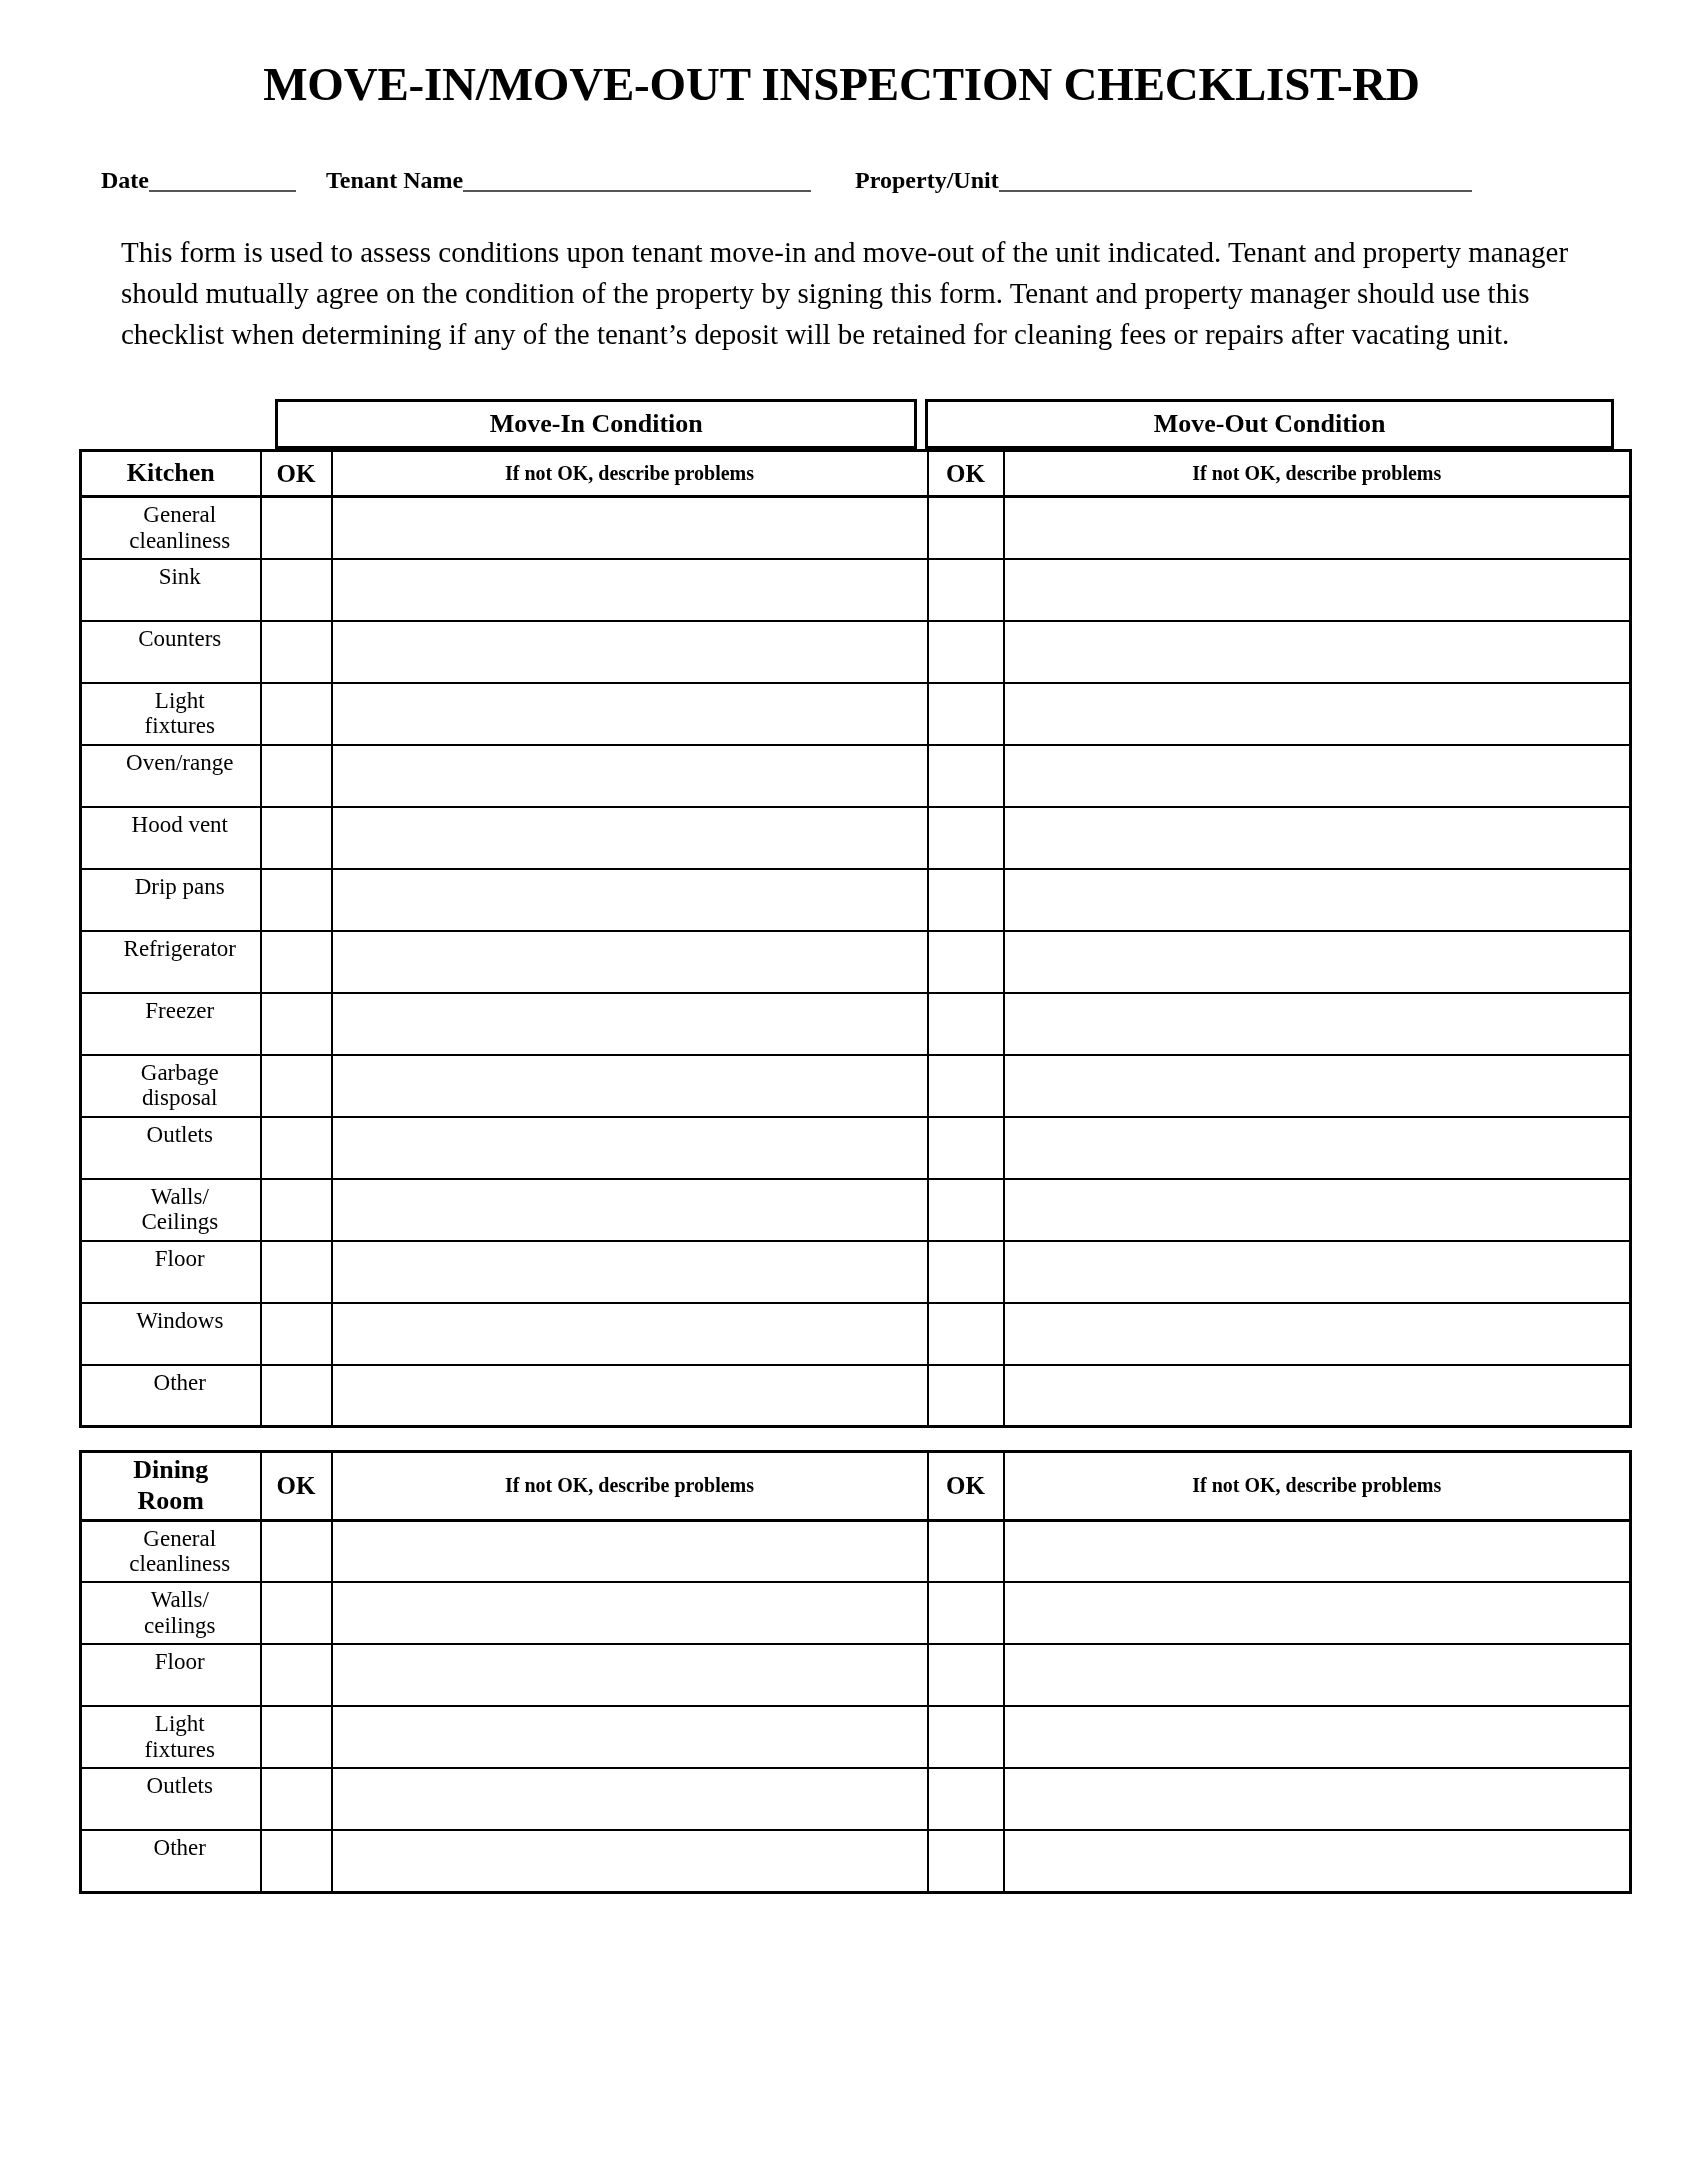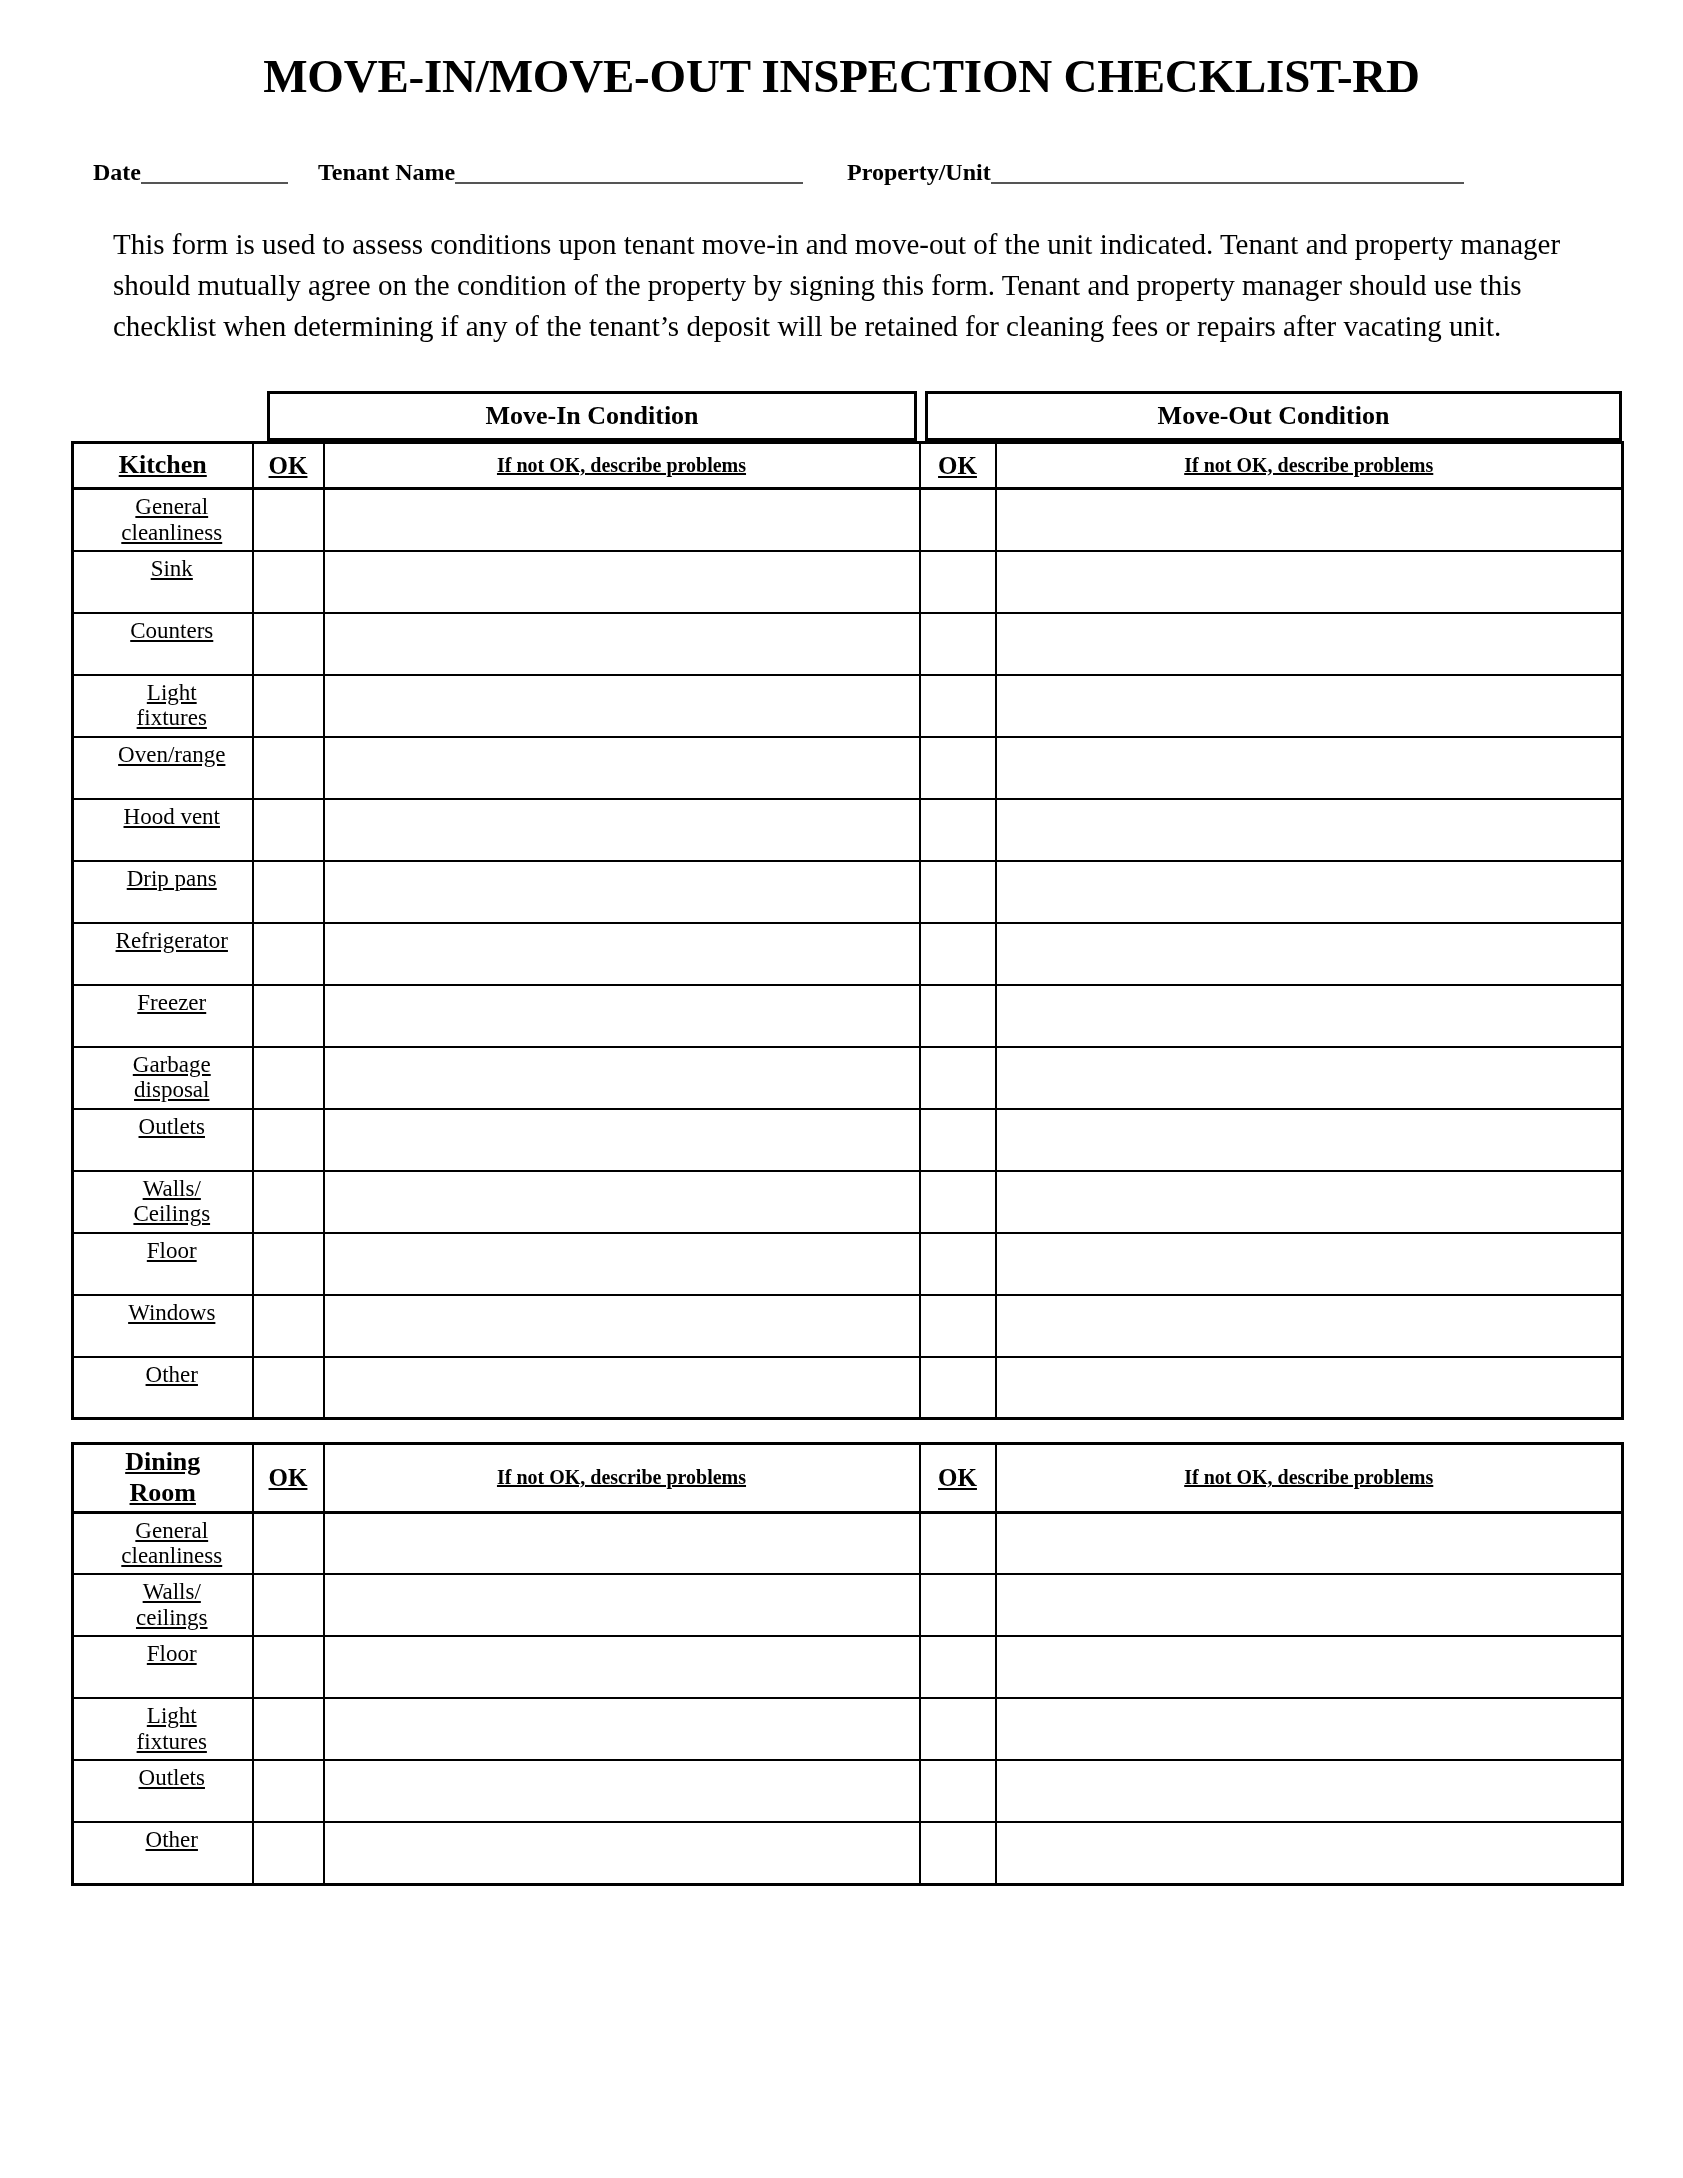--- a/index.html
+++ b/index.html
@@ -13,21 +13,21 @@
     font-family: "Liberation Serif", "DejaVu Serif", serif;
     color: #000000;
     position: relative;
     overflow: hidden;
   }
 
   .page {
     position: relative;
     width: 1683px;
     height: 2178px;
-    padding: 0;
+    padding: 8px;
     box-sizing: border-box;
   }
 
   
   .doc-title {
     text-align: center;
     font-size: 47px;
     font-weight: bold;
     letter-spacing: -0.2px;
     margin: 0;
@@ -95,21 +95,20 @@
   .cond-gap         { width: 8px; }
   .cond-bar.moveout { width: 698px; }
 
   
   table.sheet {
     border-collapse: collapse;
     table-layout: fixed;
     margin: 0 0 0 71px;
     width: 1550px;
     border: 3px solid #000;
-    text-decoration: underline;
   }
   table.sheet.second { margin-top: 22px; }
 
   table.sheet td, table.sheet th {
     border: 2px solid #000;
     box-sizing: border-box;
     padding: 0;
     vertical-align: top;
   }
 

